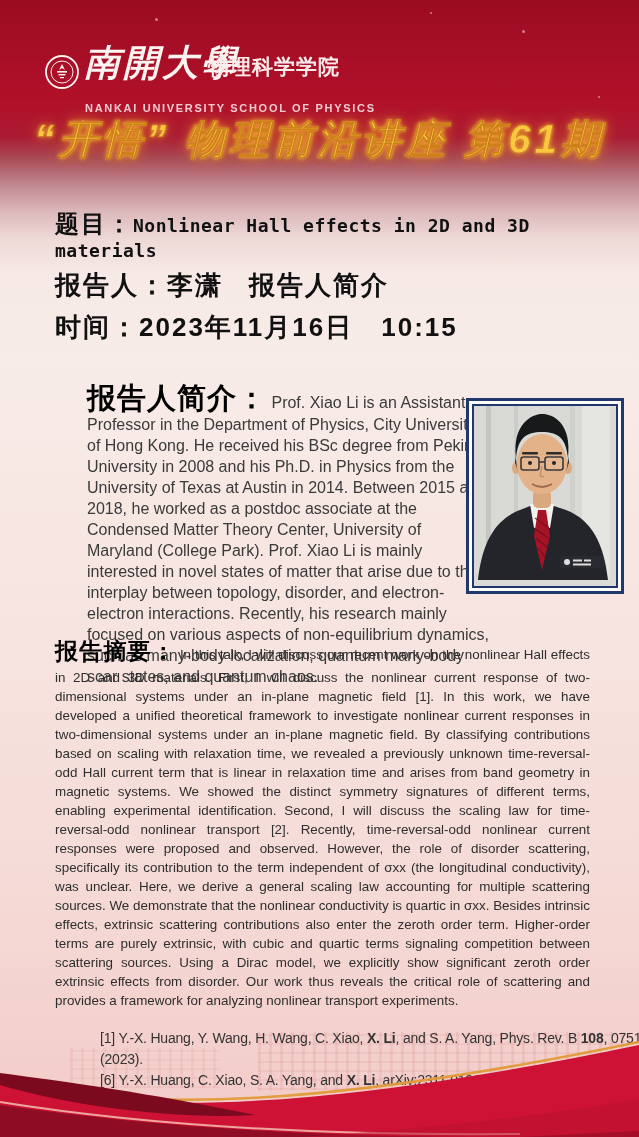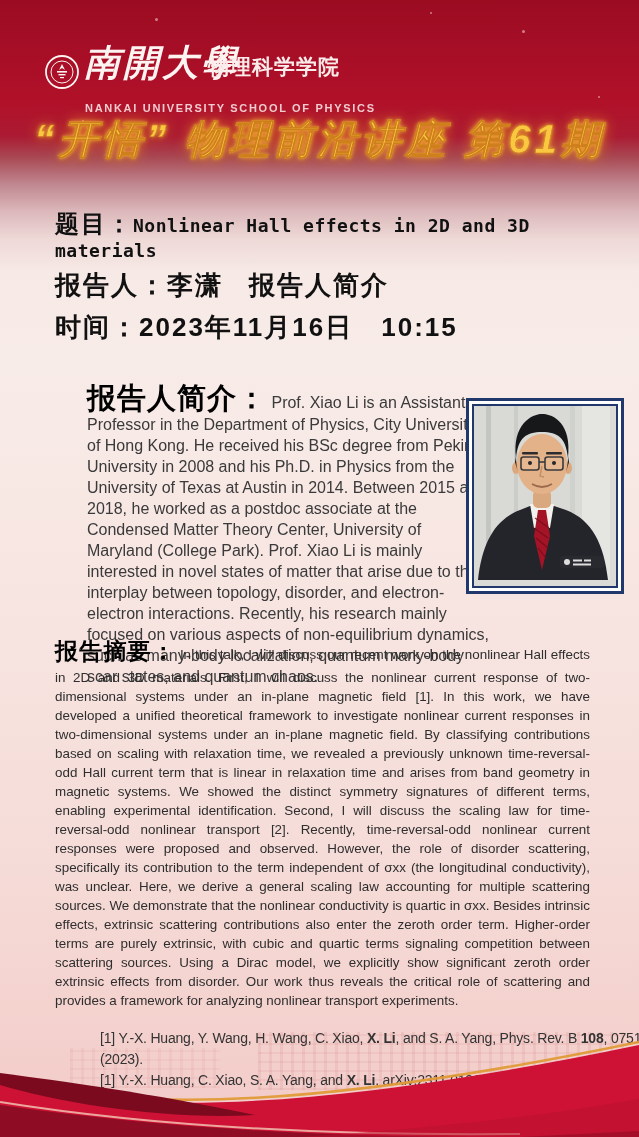--- a/index.html
+++ b/index.html
@@ -153,21 +153,21 @@
     </div>
   </div>
 
   <div class="abstract"><span class="sec-head">报告摘要：</span> <span>In this talk, I will discuss our recent work on the nonlinear Hall effects in 2D and 3D materials. First, I will discuss the nonlinear current response of two-dimensional systems under an in-plane magnetic field [1]. In this work, we have developed a unified theoretical framework to investigate nonlinear current responses in two-dimensional systems under an in-plane magnetic field. By classifying contributions based on scaling with relaxation time, we revealed a previously unknown time-reversal-odd Hall current term that is linear in relaxation time and arises from band geometry in magnetic systems. We showed the distinct symmetry signatures of different terms, enabling experimental identification. Second, I will discuss the scaling law for time-reversal-odd nonlinear transport [2]. Recently, time-reversal-odd nonlinear current responses were proposed and observed. However, the role of disorder scattering, specifically its contribution to the term independent of σxx (the longitudinal conductivity), was unclear. Here, we derive a general scaling law accounting for multiple scattering sources. We demonstrate that the nonlinear conductivity is quartic in σxx. Besides intrinsic effects, extrinsic scattering contributions also enter the zeroth order term. Higher-order terms are purely extrinsic, with cubic and quartic terms signaling competition between scattering sources. Using a Dirac model, we explicitly show significant zeroth order extrinsic effects from disorder. Our work thus reveals the critical role of scattering and provides a framework for analyzing nonlinear transport experiments.</span></div>
 
   <div class="bwm bwm1"></div>
   <div class="bwm bwm2"></div>
 
   <div class="refs">
     <p><span>[1] Y.-X. Huang, Y. Wang, H. Wang, C. Xiao, </span><span class="b">X. Li</span><span>, and S. A. Yang, Phys. Rev. B </span><span class="b">108</span><span>, 075155 (2023).</span></p>
-    <p><span>[1] Y.-X. Huang, C. Xiao, S. A. Yang, and </span><span class="b">X. Li</span><span>, arXiv:2311.01219 (2023).</span></p>
+    <p><span>[6] Y.-X. Huang, C. Xiao, S. A. Yang, and </span><span class="b">X. Li</span><span>, arXiv:2311.01219 (2023).</span></p>
   </div>
 
   <svg class="waves" viewBox="0 0 639 150" preserveAspectRatio="none">
     <path d="M0,96 C140,130 330,122 639,58 L639,150 L0,150 Z" fill="#ce1236"></path>
     <path d="M0,93 C140,127 330,119 639,55" fill="none" stroke="#df9a36" stroke-width="2.5" opacity=".95"></path>
     <path d="M0,86 C60,94 150,106 255,128 C165,133 60,116 0,98 Z" fill="#7c0a1e"></path>
     <path d="M0,115 C150,139 320,149 520,147" fill="none" stroke="#f6d9c0" stroke-width="2" opacity=".75"></path>
     <path d="M0,118 C160,141 330,151 520,150 L639,144 L639,150 L0,150 Z" fill="#8e0c24"></path>
     <path d="M300,150 C420,142 540,130 639,112 L639,150 Z" fill="#b8102e" opacity=".55"></path>
   </svg>

